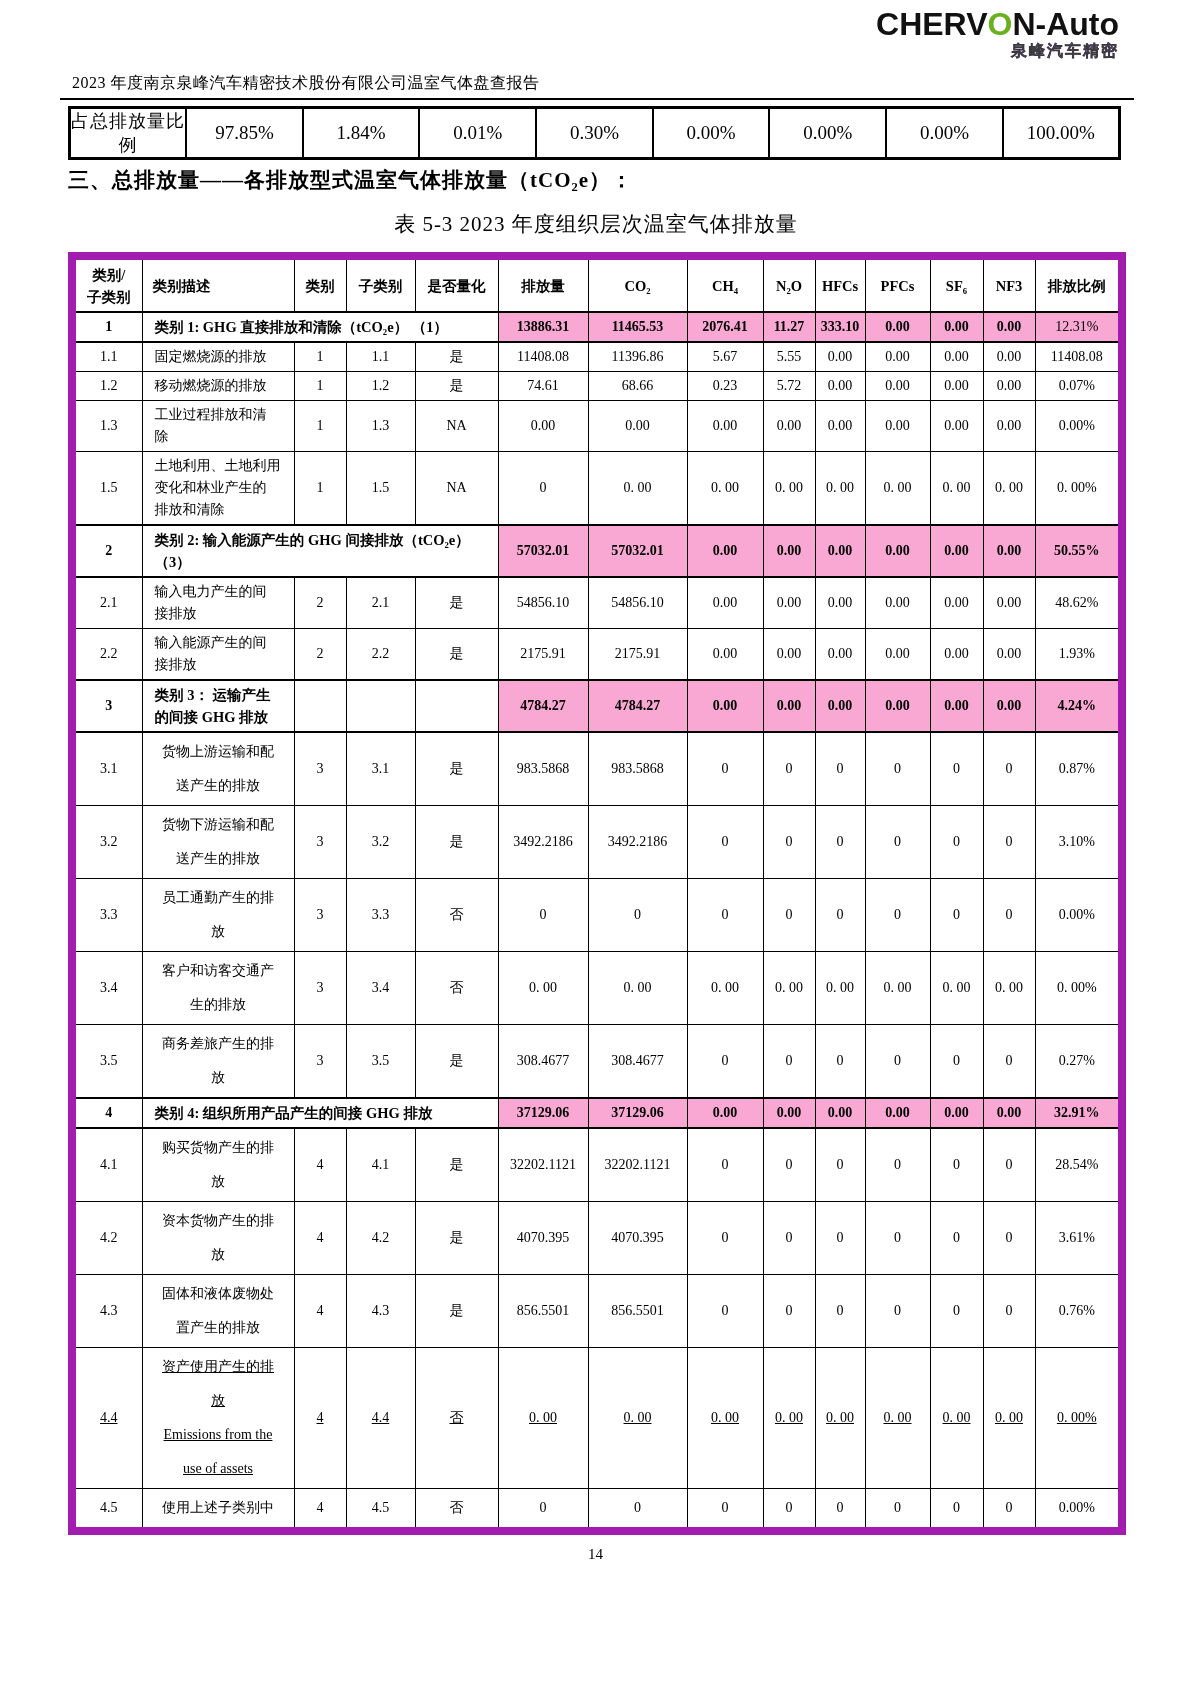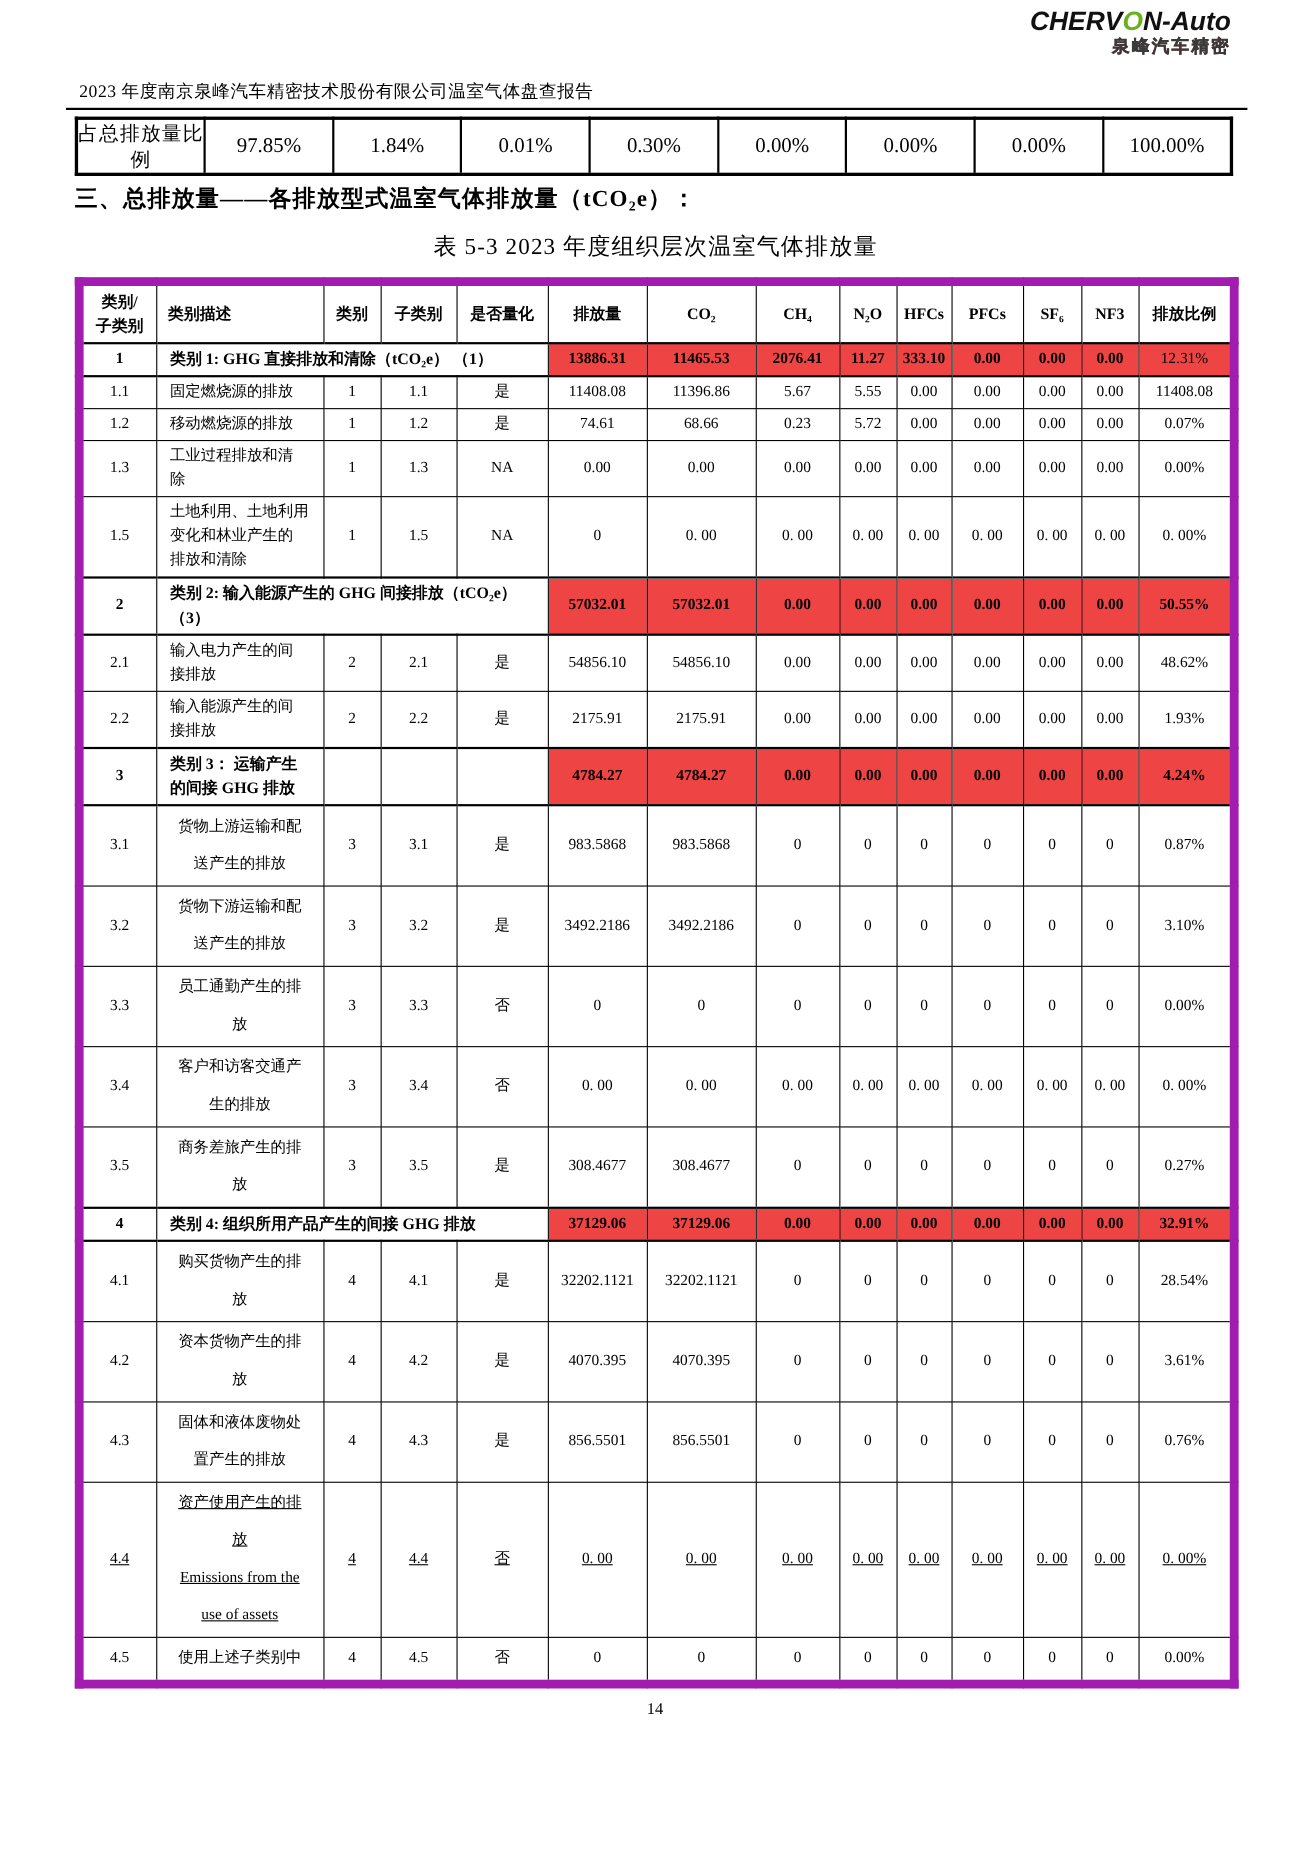--- a/index.html
+++ b/index.html
@@ -18,27 +18,27 @@
   
   .hdr { position:relative; height:100px; }
   .report-title {
     position:absolute; left:4px; bottom:6px;
     font-size:16px; font-weight:400; letter-spacing:0.5px;
   }
   .hdr-rule { position:absolute; left:-8px; right:-10px; bottom:0; height:2px; background:#000; }
   .logo { position:absolute; right:5px; top:8px; text-align:right; line-height:1; }
   .logo-main {
     font-family:"Liberation Sans","DejaVu Sans",sans-serif;
-    font-size:24px; font-weight:bold; font-style:italic; letter-spacing:0px; color:#111;
+    font-size:32px; font-weight:bold; letter-spacing:0px; color:#111;
     white-space:nowrap;
   }
   .logo-o { color:#69b11e; }
   .logo-sub {
     font-family:"Liberation Sans","DejaVu Sans",sans-serif;
-    font-size:16px; font-weight:bold; color:#7f1d1d; letter-spacing:2px; margin-top:3px;
+    font-size:16px; font-weight:bold; color:#8b5cf6; letter-spacing:2px; margin-top:3px;
     -webkit-text-stroke:0.4px #3a3a3a;
   }
 
   
   table { border-collapse:collapse; }
   .top-table { width:1053px; table-layout:fixed; margin-top:6px; border:3px solid #000; }
   .top-table td {
     border:2px solid #000; text-align:center; vertical-align:middle;
     height:46px; font-size:19px;
   }
@@ -57,21 +57,21 @@
   .main-table th, .main-table td {
     border:1px solid #000; text-align:center; vertical-align:middle;
     font-size:14px; line-height:22px; padding:3px 2px;
     white-space:pre-line; overflow:hidden;
   }
   .main-table thead th { font-weight:bold; height:56px; border-bottom:2px solid #000; font-size:14.5px; }
   .main-table thead th.h-desc { text-align:left; padding-left:10px; }
   tr.cat-row td { border-top:2px solid #000; border-bottom:2px solid #000; height:30px; }
   tr.cat-row td.c-desc { text-align:left; font-weight:bold; padding-left:12px; font-size:14.5px; }
   tr.cat-row td.c-id { font-weight:bold; }
-  td.gray { background:#ef4444; font-weight:bold; }
+  td.gray { background:#f9a8d4; font-weight:bold; }
   td.gray.reg { font-weight:normal; }
   tr.sub-row td.c-desc { padding-left:12px; padding-right:4px; text-align:left; }
   tr.sub-row.ctr td.c-desc { text-align:center; padding-left:2px; padding-right:2px; }
   tr.sub-row.tall td { line-height:34px; padding-top:2px; padding-bottom:2px; }
   tr.r-h28 td { height:28px; }
   tr.r-h50 td { height:50px; }
   tr.r-h72 td { height:72px; }
   tr.r-h140 td { height:140px;text-decoration:underline; }
 
   .page-number { position:absolute; left:0; width:100%; top:1546px; text-align:center; font-size:15px; }

